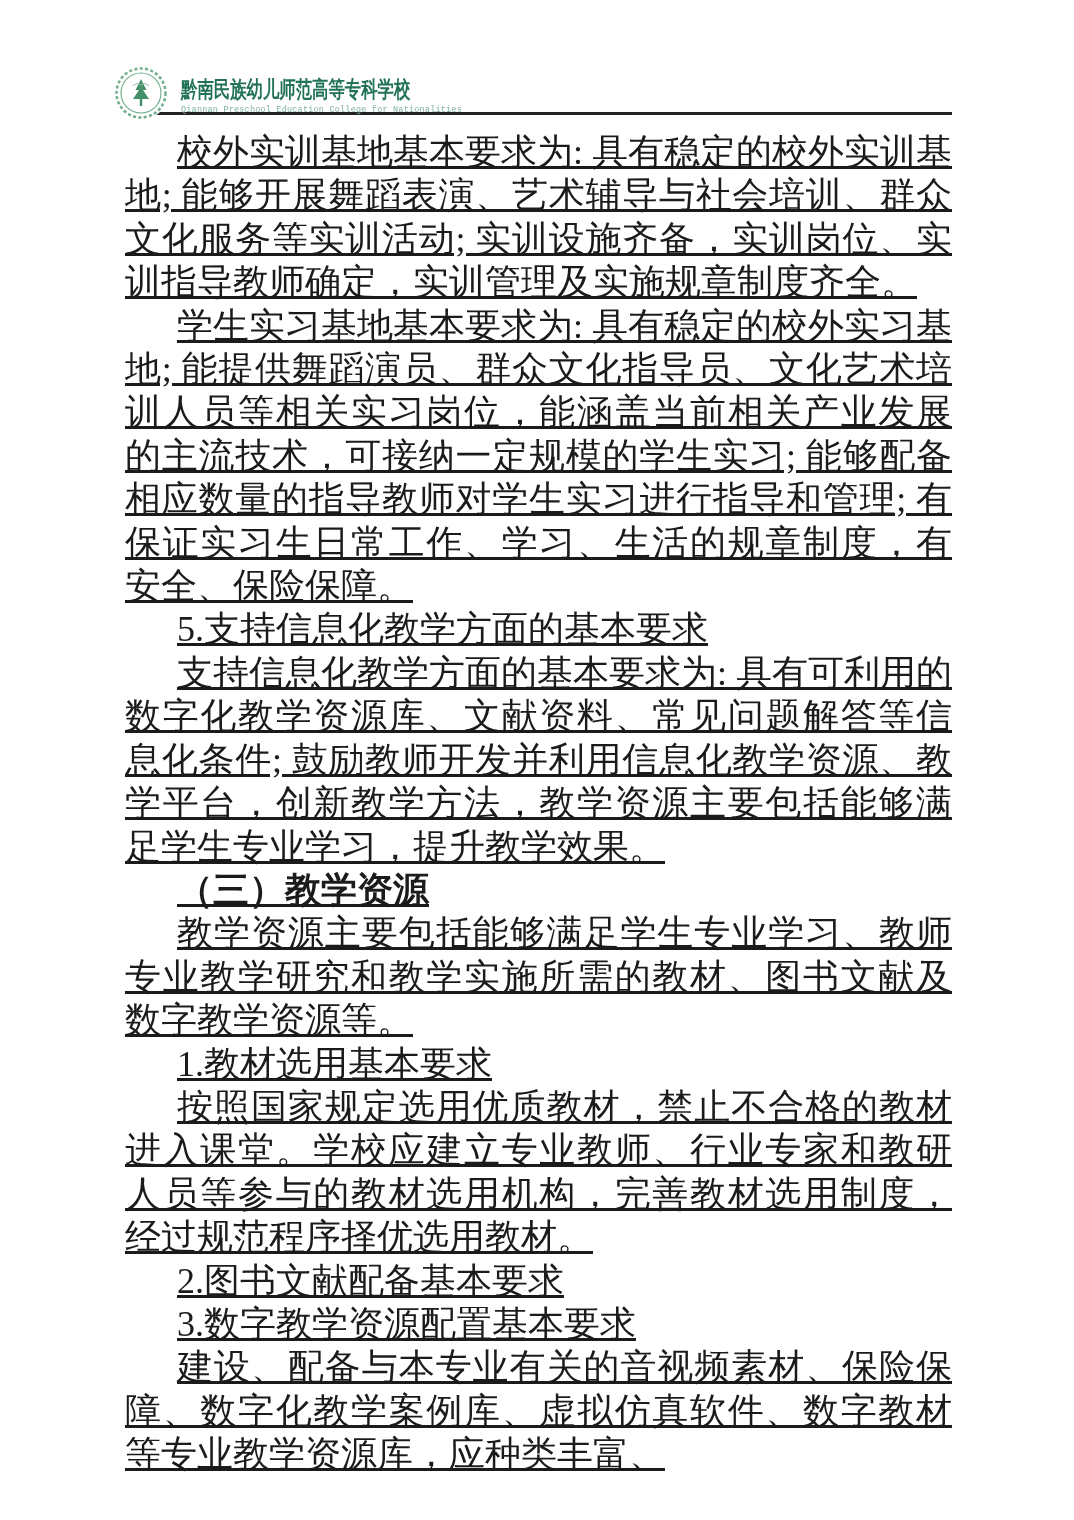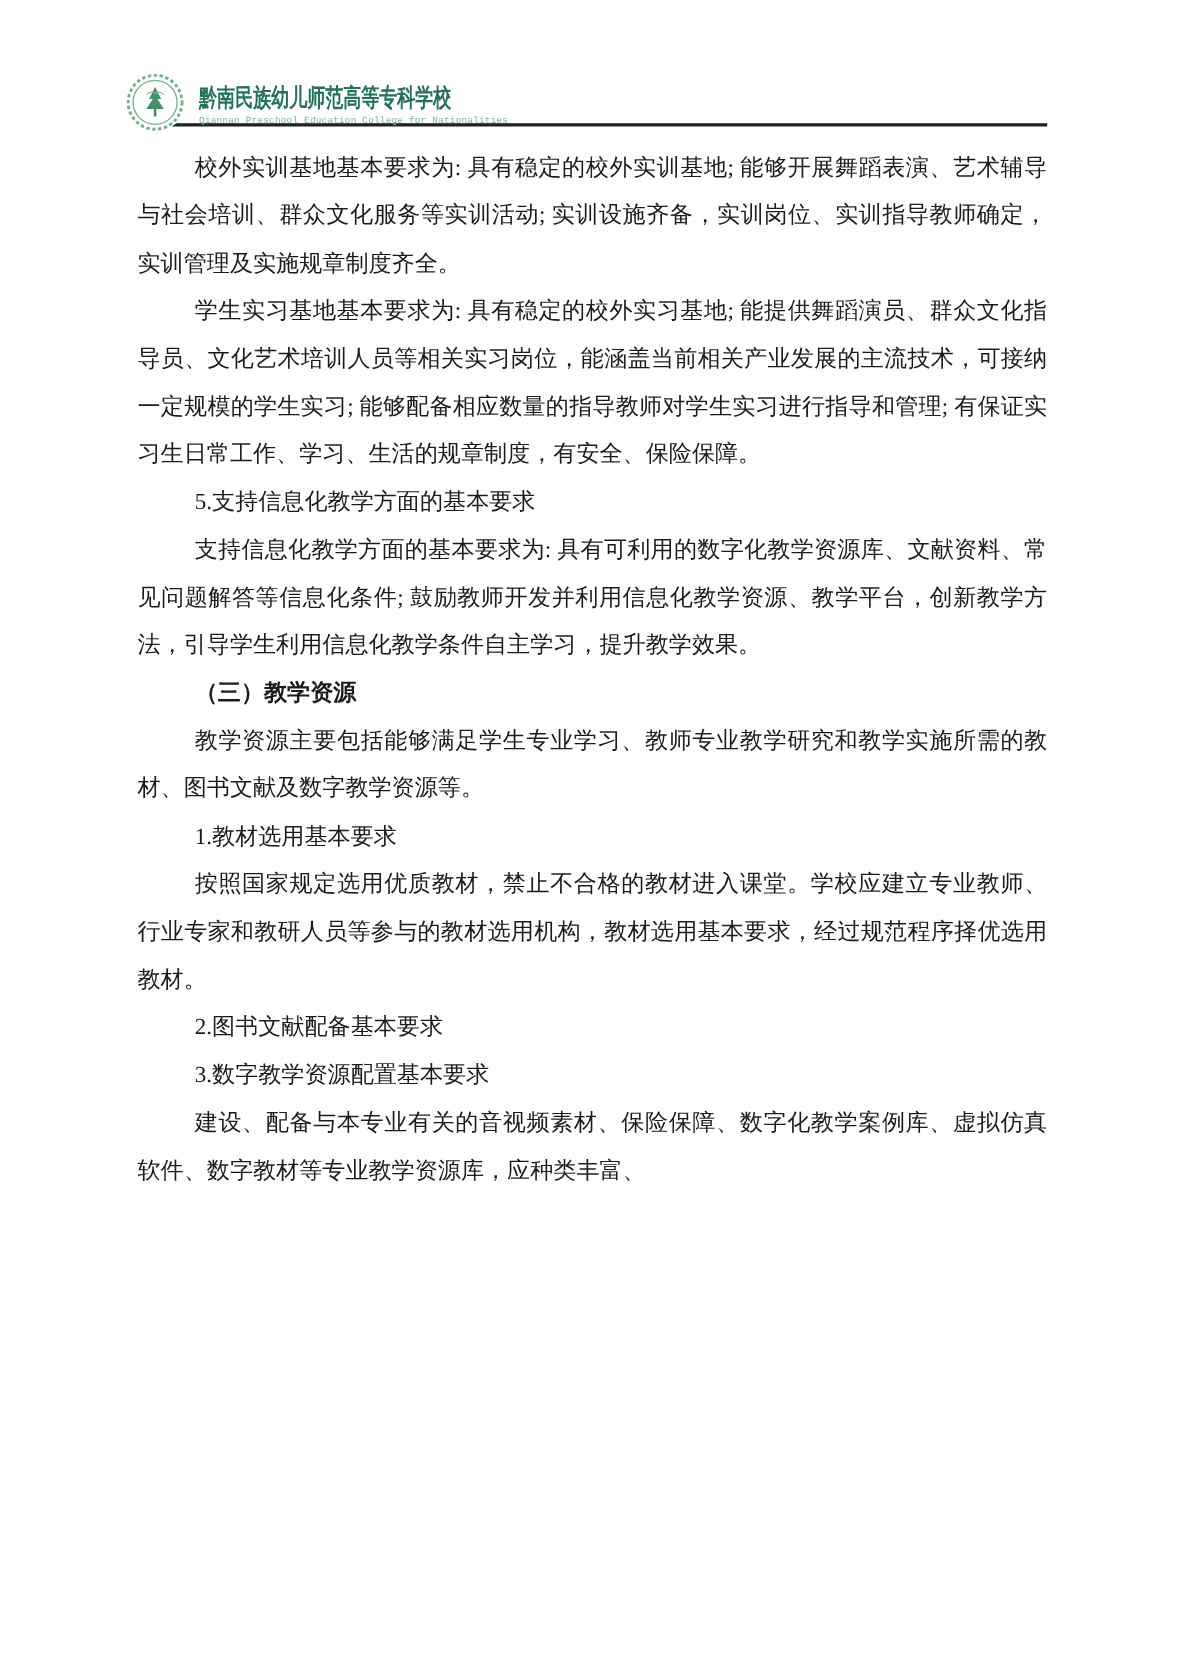--- a/index.html
+++ b/index.html
@@ -63,24 +63,25 @@
     white-space: nowrap;
     font-family: Liberation Mono, monospace;
   }
 
   
   .body-text {
     position: absolute;
     left: 125px;
     top: 131px;
     width: 827px;
-    font-size: 21px;
+    font-size: 36px;
     line-height: 43.4px;
     color: #1b1b1b;
     text-align: justify;
+    text-decoration: underline;
   }
   .body-text p {
     margin: 0;
     padding: 0;
     text-indent: 52px;
   }
   .body-text p.section-heading {
     font-weight: 700;
   }
 </style>
@@ -103,23 +104,23 @@
         <div class="logo-en">Qiannan Preschool Education College for Nationalities</div>
       </div>
     </div>
     <div class="header-rule"></div>
   </header>
 
   <main class="body-text">
     <p>校外实训基地基本要求为: 具有稳定的校外实训基地; 能够开展舞蹈表演、艺术辅导与社会培训、群众文化服务等实训活动; 实训设施齐备，实训岗位、实训指导教师确定，实训管理及实施规章制度齐全。</p>
     <p>学生实习基地基本要求为: 具有稳定的校外实习基地; 能提供舞蹈演员、群众文化指导员、文化艺术培训人员等相关实习岗位，能涵盖当前相关产业发展的主流技术，可接纳一定规模的学生实习; 能够配备相应数量的指导教师对学生实习进行指导和管理; 有保证实习生日常工作、学习、生活的规章制度，有安全、保险保障。</p>
     <p>5.支持信息化教学方面的基本要求</p>
-    <p>支持信息化教学方面的基本要求为: 具有可利用的数字化教学资源库、文献资料、常见问题解答等信息化条件; 鼓励教师开发并利用信息化教学资源、教学平台，创新教学方法，引导学生利用信息化教学条件自主学习，提升教学效果。</p>
+    <p>支持信息化教学方面的基本要求为: 具有可利用的数字化教学资源库、文献资料、常见问题解答等信息化条件; 鼓励教师开发并利用信息化教学资源、教学平台，创新教学方法，教学资源主要包括能够满足学生专业学习，提升教学效果。</p>
     <p class="section-heading">（三）教学资源</p>
     <p>教学资源主要包括能够满足学生专业学习、教师专业教学研究和教学实施所需的教材、图书文献及数字教学资源等。</p>
     <p>1.教材选用基本要求</p>
-    <p>按照国家规定选用优质教材，禁止不合格的教材进入课堂。学校应建立专业教师、行业专家和教研人员等参与的教材选用机构，教材选用基本要求，经过规范程序择优选用教材。</p>
+    <p>按照国家规定选用优质教材，禁止不合格的教材进入课堂。学校应建立专业教师、行业专家和教研人员等参与的教材选用机构，完善教材选用制度，经过规范程序择优选用教材。</p>
     <p>2.图书文献配备基本要求</p>
     <p>3.数字教学资源配置基本要求</p>
     <p>建设、配备与本专业有关的音视频素材、保险保障、数字化教学案例库、虚拟仿真软件、数字教材等专业教学资源库，应种类丰富、</p>
   </main>
 
 </div>
 
 </body></html>

